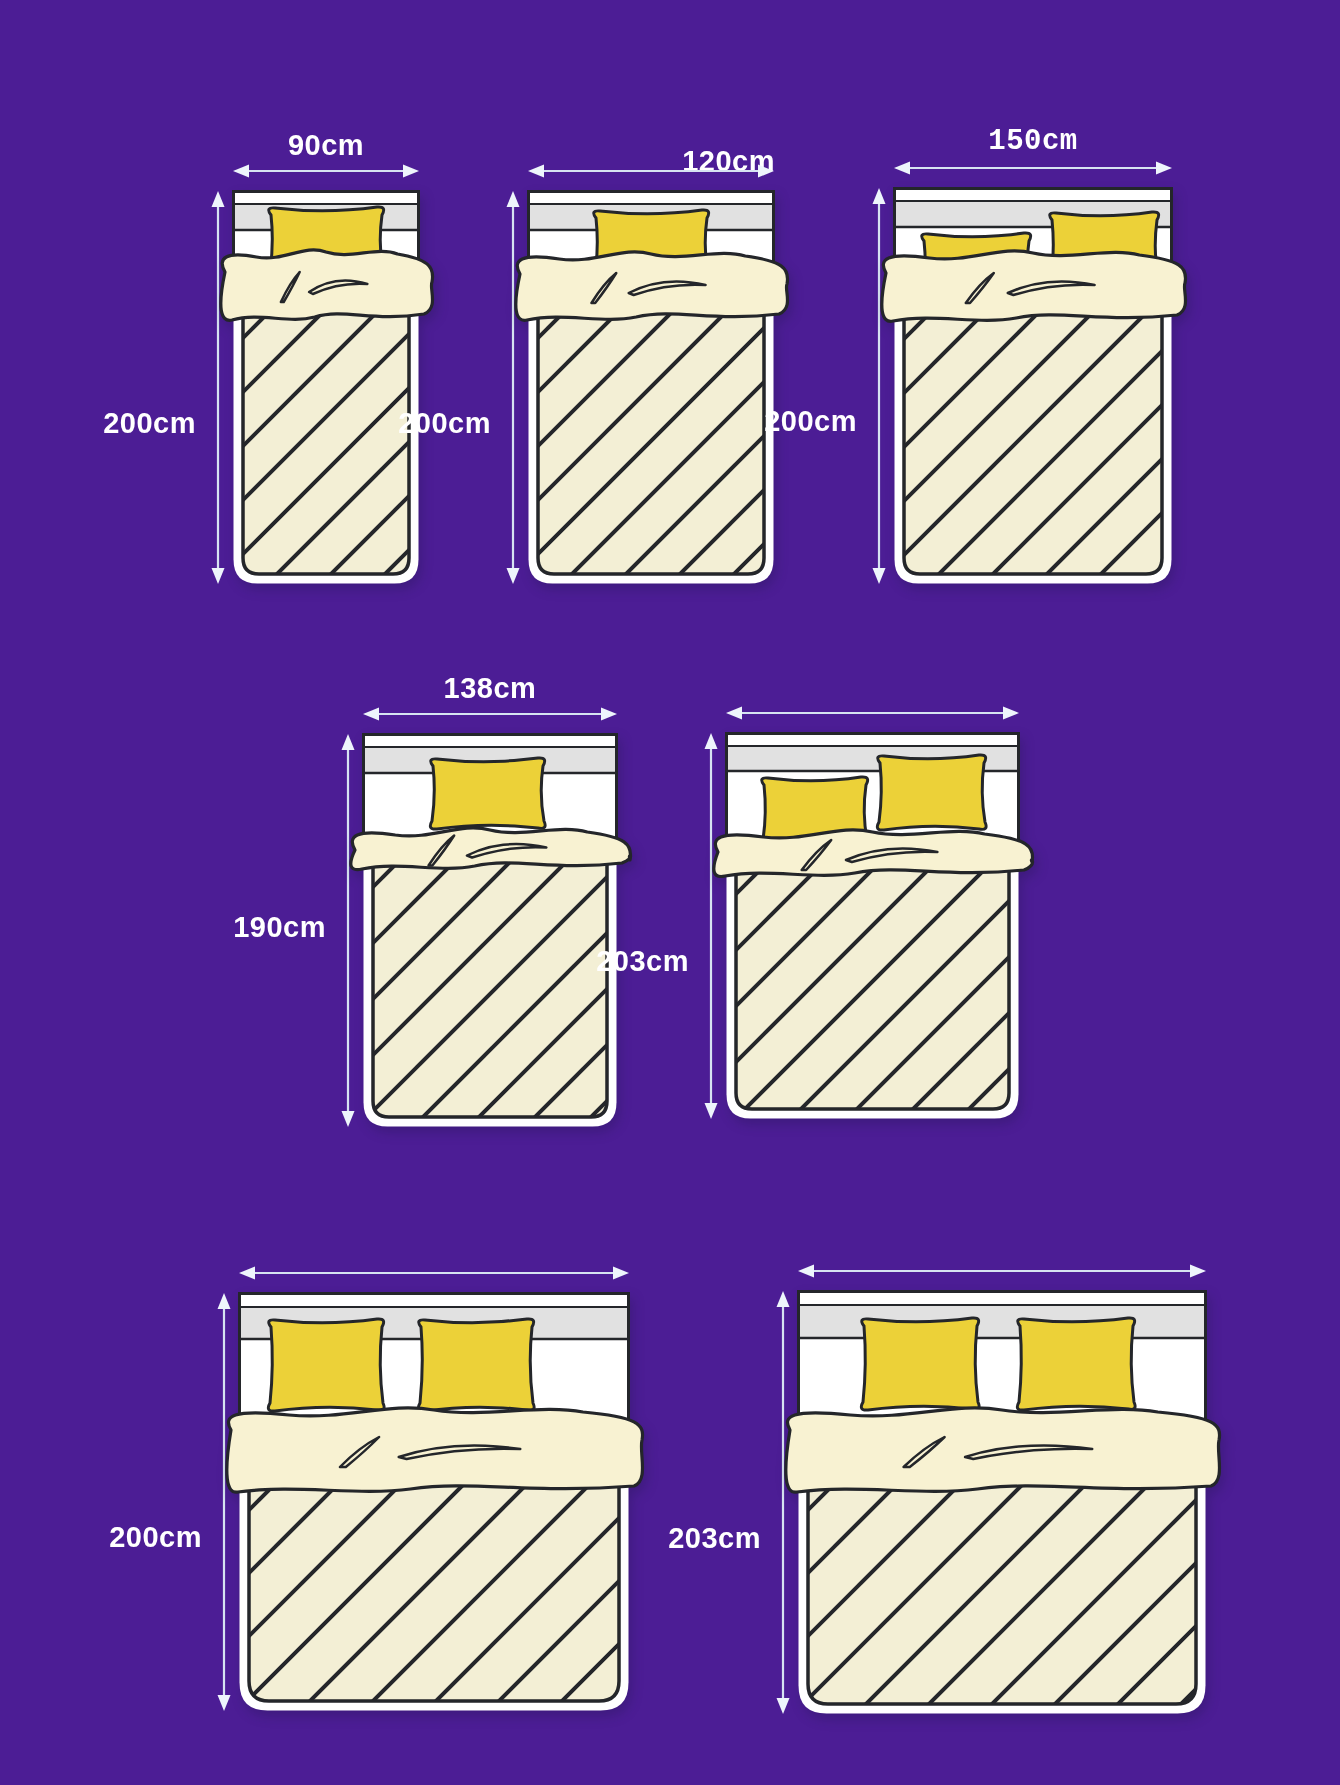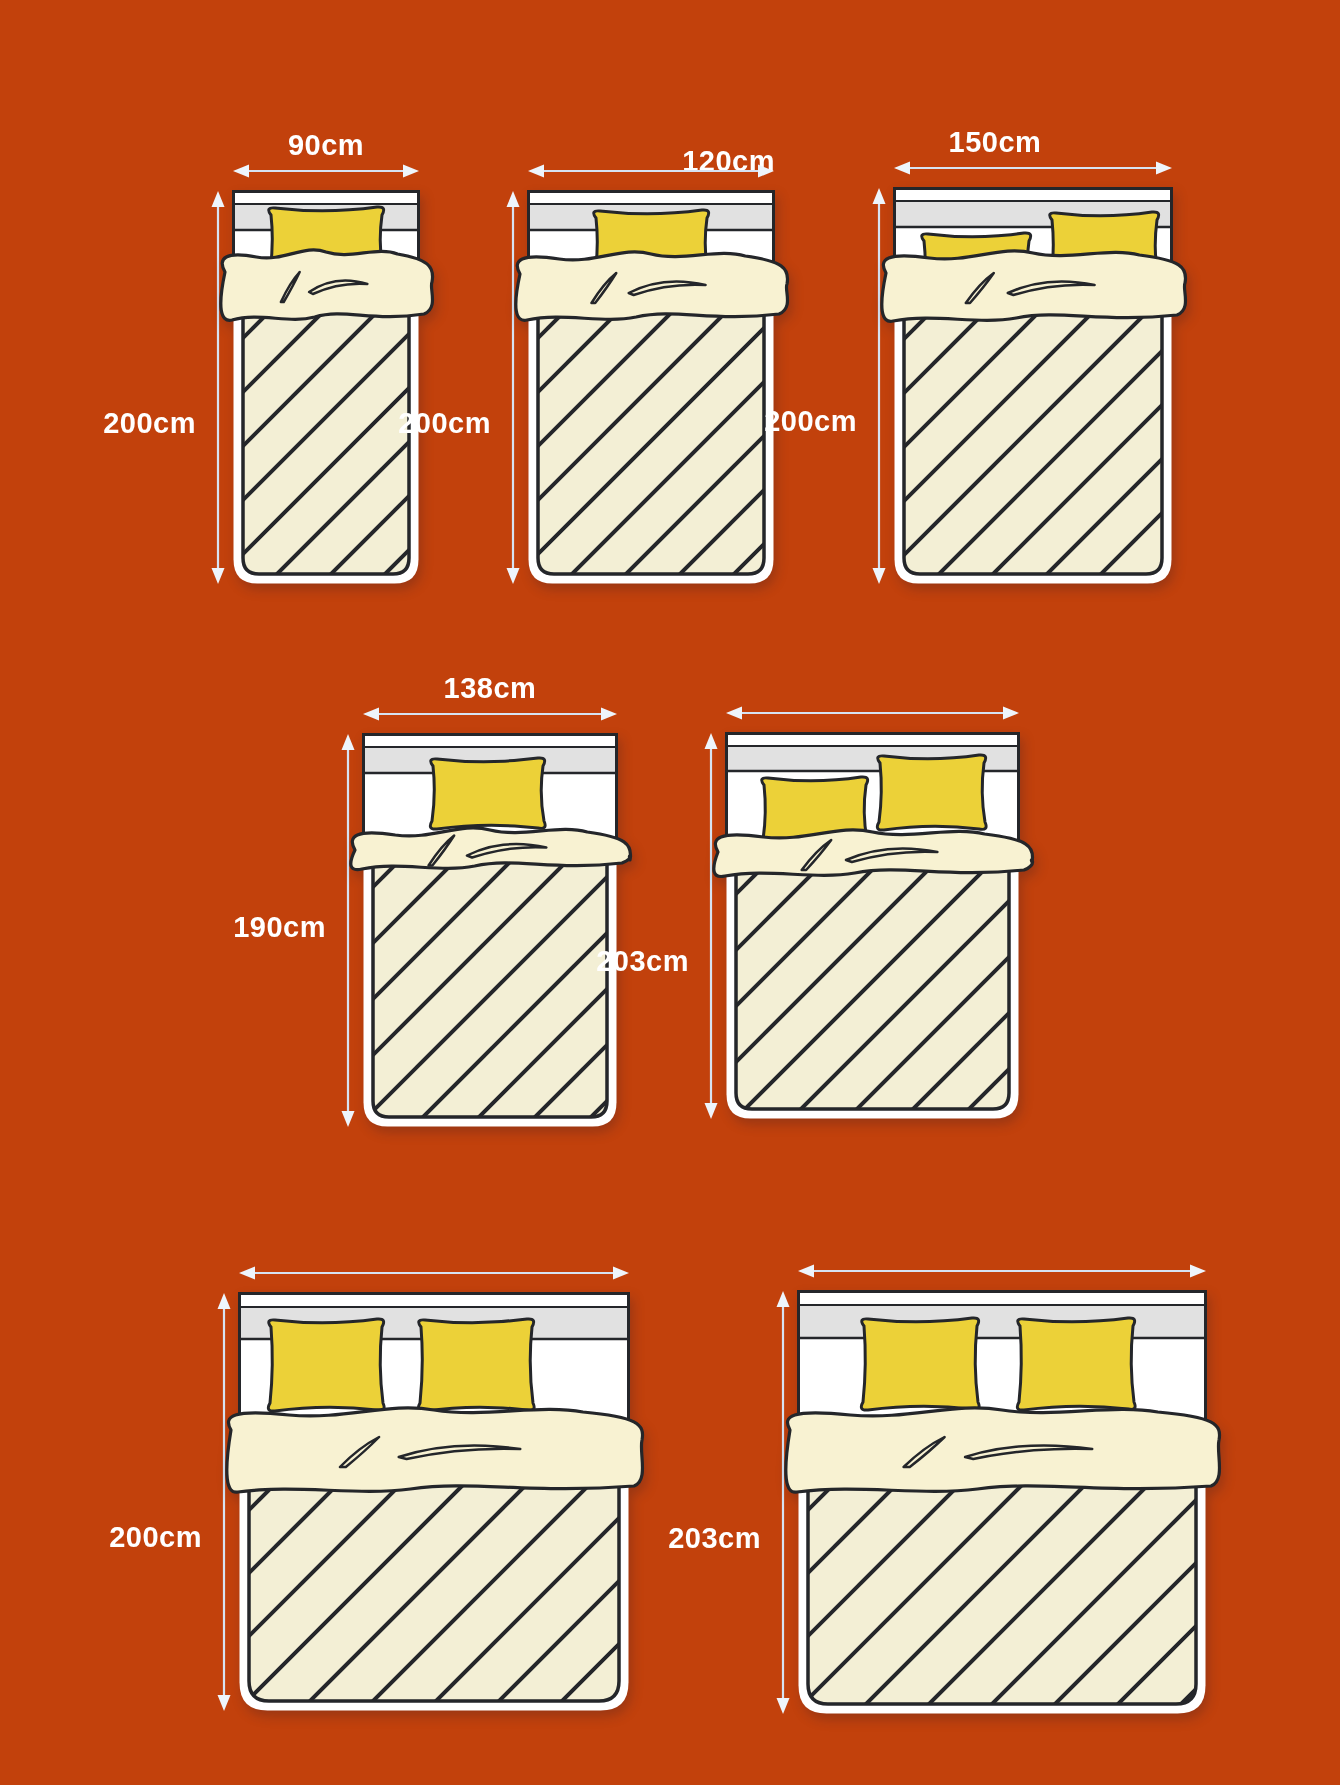--- a/index.html
+++ b/index.html
@@ -4,21 +4,21 @@
 <style>
   html,body { margin:0; padding:0; }
   body {
     background:#42548e;
     font-family:"Liberation Sans", sans-serif;
   }
   #canvas {
     position:relative;
     width:1340px;
     height:1785px;
-    background:#c2410c;
+    background:#4c1d95;
     overflow:hidden;
   }
   .dim-label {
     position:absolute;
     color:#ffffff;
     font-size:29px;
     font-weight:600;
     letter-spacing:0.5px;
     line-height:34px;
     user-select:none;
@@ -134,21 +134,21 @@
     C69.44000000000001,74 94.24,56 124,64
     C156.24,72 190.96,58 218.24,66
     C255,71 263,78 260,94
     C257,99 267,118 252,124
     C183.52,132 148.79999999999998,118 109.12,127
     C74.39999999999999,134 37.199999999999996,122 0,130
     Q-18,134 -7,84 Z" fill="#f8f2d2" stroke="#24262a" stroke-width="3.2" stroke-linejoin="round"></path>
       <path d="M64.48,113 Q76.88,93 89.28,83 Q80.60000000000001,97 68.2,113 Z" fill="none" stroke="#24262a" stroke-width="2.5" stroke-linejoin="round"></path>
       <path d="M101.67999999999999,103 Q136.4,85 178.56,95 Q141.35999999999999,93 106.64,105 Z" fill="none" stroke="#24262a" stroke-width="2.5" stroke-linejoin="round"></path>
     </svg>
-    <div class="dim-label width-label" style="left: 855px; top: 125px; width: 280px;">150cm</div>
+    <div class="dim-label width-label" style="left: 893px; top: 125px; width: 280px; font-family: Liberation Mono, monospace;">150cm</div>
     <svg width="280" height="18" viewBox="0 0 280 18" style="left: 893px; top: 159px;">
       <line x1="14" y1="9" x2="266" y2="9" stroke="#d7e3f2" stroke-width="2.2"></line>
       <polygon points="1,9 17,2.5 17,15.5" fill="#eef5fc"></polygon>
       <polygon points="279,9 263,2.5 263,15.5" fill="#eef5fc"></polygon>
     </svg>
     <div class="dim-label height-label" style="left: 717px; top: 360px; width: 140px;">200cm</div>
     <svg width="18" height="398" viewBox="0 0 18 398" style="left: 870px; top: 187px;">
       <line x1="9" y1="14" x2="9" y2="384" stroke="#d7e3f2" stroke-width="2.2"></line>
       <polygon points="9,1 2.5,17 15.5,17" fill="#eef5fc"></polygon>
       <polygon points="9,397 2.5,381 15.5,381" fill="#eef5fc"></polygon>

